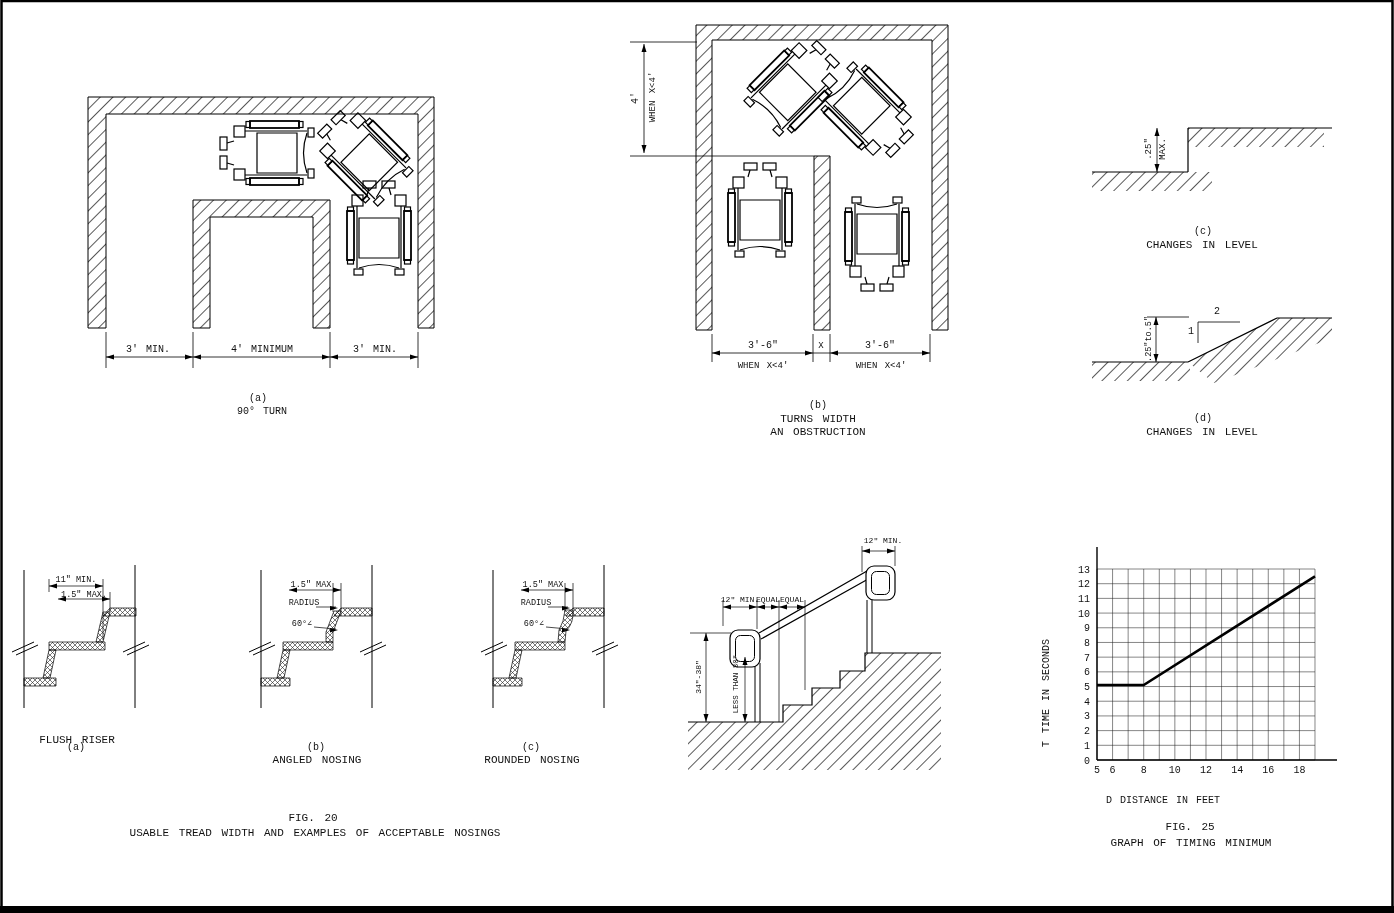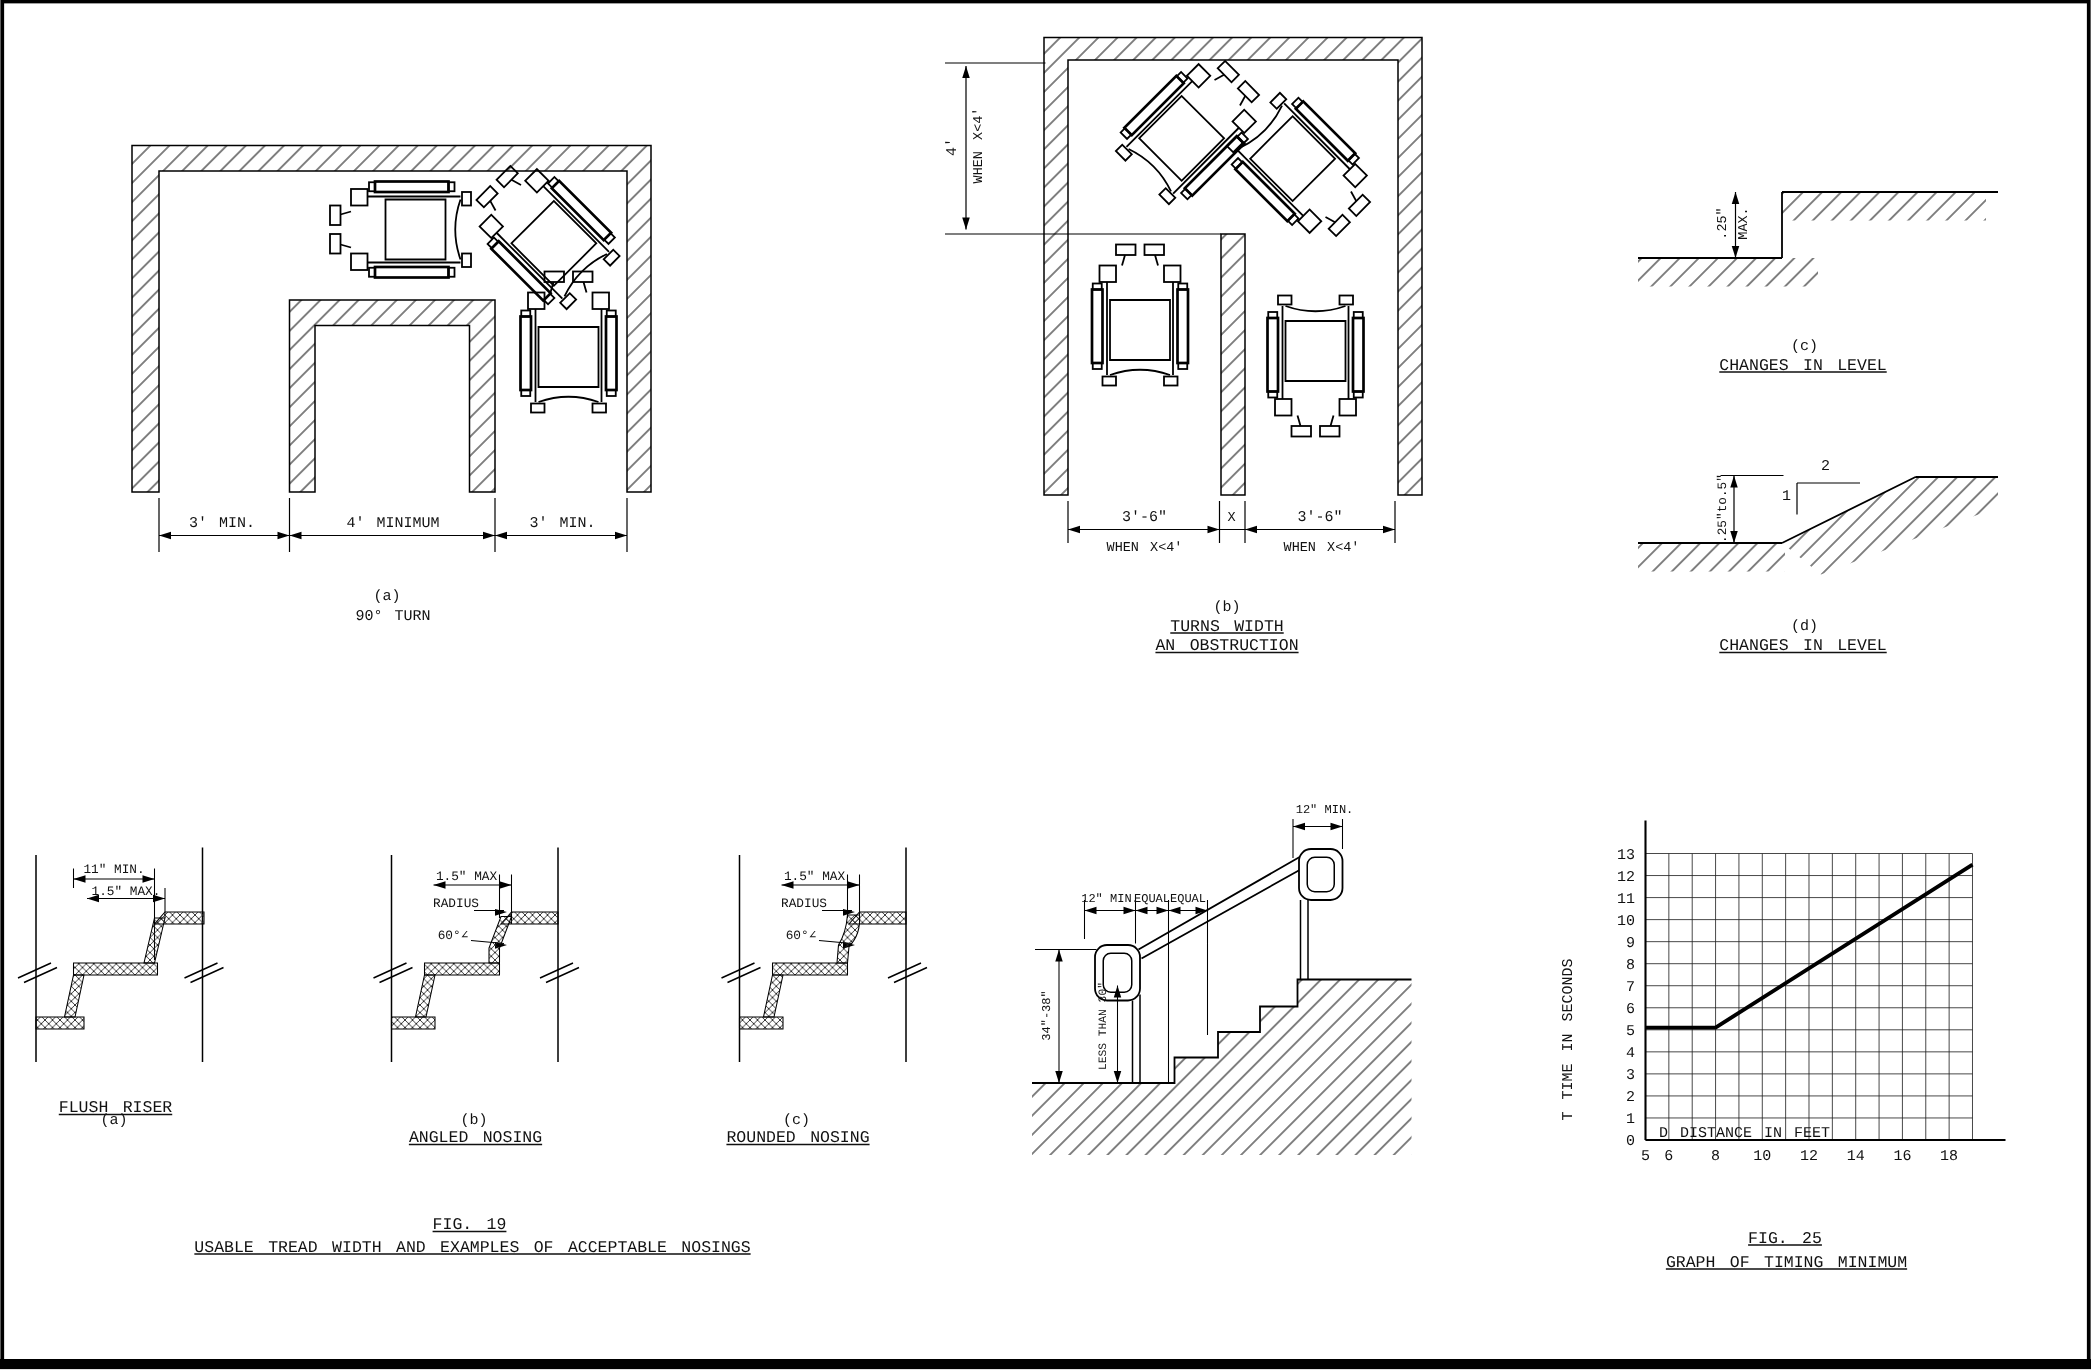--- a/index.html
+++ b/index.html
@@ -11,21 +11,21 @@
   }
   #art { position:absolute; left:0; top:0; }
   .lbl { position:absolute; transform:translate(-50%,-50%); white-space:nowrap;
          color:#111; letter-spacing:0; line-height:1; }
   .rot { transform:translate(-50%,-50%) rotate(-90deg); }
   .f75 { font-size:7.5px; }
   .f8  { font-size:8px; }
   .f85 { font-size:8.5px; }
   .f9  { font-size:9px;  word-spacing:2px; }
   .f10 { font-size:10px; word-spacing:2px; }
-  .f11 { font-size:11px; word-spacing:3px;text-decoration:underline; }
+  .f11 { font-size:11px; word-spacing:3px; }
   .gtick { font-family:"Liberation Mono","DejaVu Sans Mono",monospace;
            font-size:10px; fill:#111; }
 </style>
 </head>
 <body>
 
 <div id="page">
 
 <svg id="art" width="1394" height="913" viewBox="0 0 1394 913">
   <defs>
@@ -313,21 +313,21 @@
 <span class="lbl f10" style="left:531px;top:748px">(c)</span>
 <span class="lbl f11" style="left:532px;top:760px">ROUNDED NOSING</span>
 
 <span class="lbl f8" style="left:883px;top:541px">12" MIN.</span>
 <span class="lbl f8" style="left:740px;top:600px">12" MIN.</span>
 <span class="lbl f8" style="left:768px;top:600px">EQUAL</span>
 <span class="lbl f8" style="left:792px;top:600px">EQUAL</span>
 <span class="lbl rot f8" style="left:699px;top:677px">34"-38"</span>
 <span class="lbl rot f75" style="left:737px;top:684px">LESS THAN 30"</span>
 
-<span class="lbl f11" style="left:313px;top:818px">FIG. 19</span>
+<span class="lbl f11" style="left:313px;top:818px">FIG. 20</span>
 <span class="lbl f11" style="left:315px;top:833px">USABLE TREAD WIDTH AND EXAMPLES OF ACCEPTABLE NOSINGS</span>
 <span class="lbl f11" style="left:1190px;top:827px">FIG. 25</span>
 <span class="lbl f11" style="left:1191px;top:843px">GRAPH OF TIMING MINIMUM</span>
 
 <span class="lbl rot f10" style="left:1047px;top:693px">T    TIME IN SECONDS</span>
-<span class="lbl f10" style="left:1163px;top:757px">D    DISTANCE IN FEET</span>
+<span class="lbl f10" style="left:1163px;top:801px">D    DISTANCE IN FEET</span>
 
 </div>
 
 </body></html>

